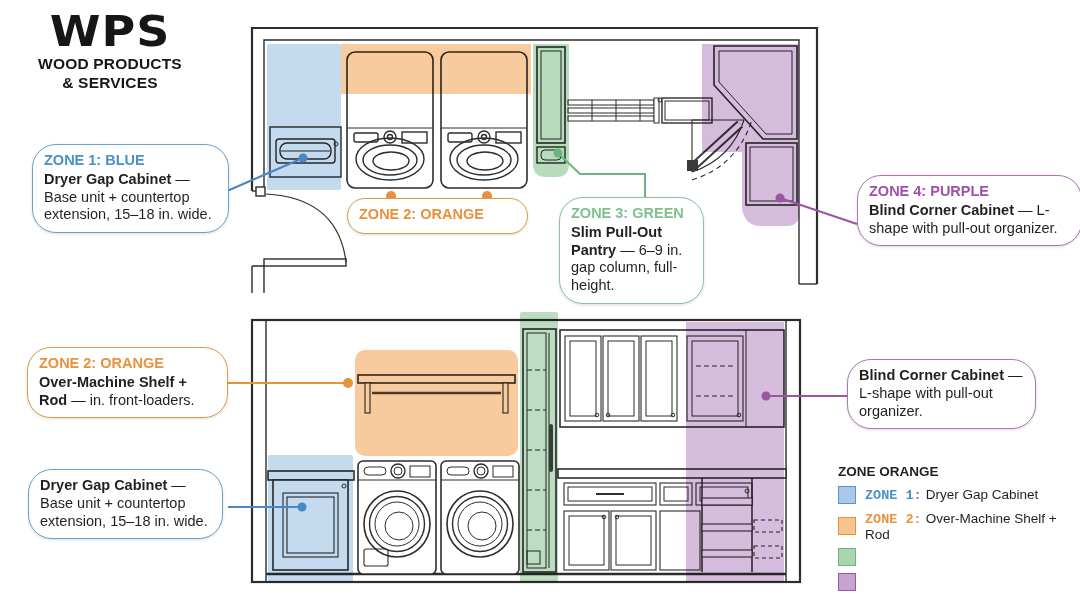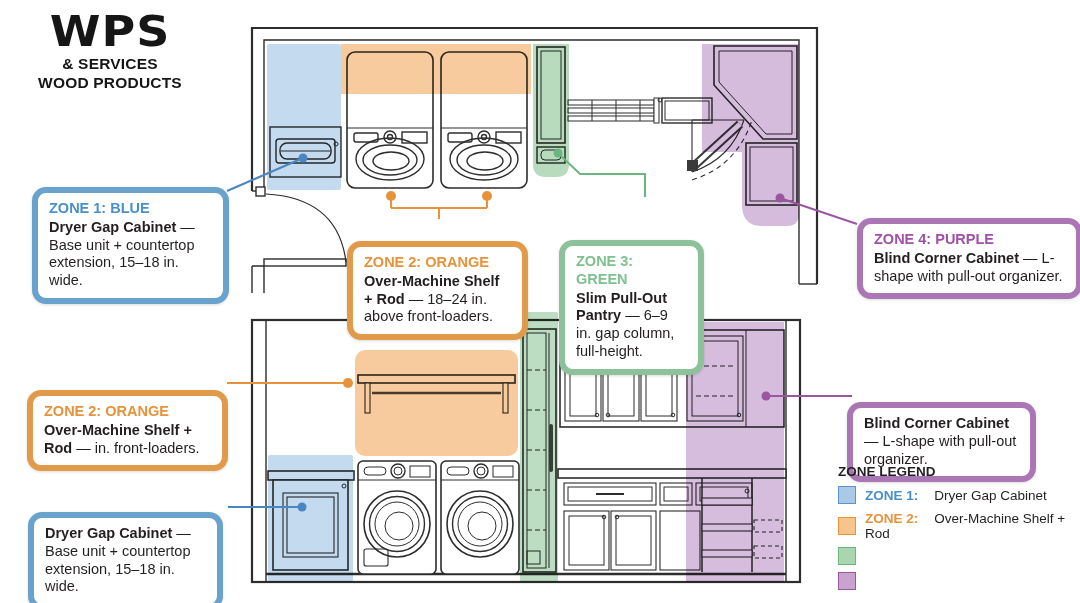--- a/index.html
+++ b/index.html
@@ -5,23 +5,23 @@
   html,body{margin:0;padding:0;background:#fff;}
   body{width:1080px;height:603px;position:relative;overflow:hidden;
        font-family:"Liberation Sans","DejaVu Sans",sans-serif;color:#231f20;}
   svg{position:absolute;left:0;top:0;}
   
   .logo{position:absolute;left:31px;top:8px;width:158px;text-align:center;}
   .logo-acro{font-family:"DejaVu Sans",sans-serif;font-weight:bold;font-size:46px;
              line-height:1.0;color:#161616;letter-spacing:1px;transform:scaleY(.92);}
   .logo-sub{font-weight:bold;font-size:15.5px;line-height:1.25;color:#161616;letter-spacing:.2px;}
   
-  .callout{position:absolute;box-sizing:border-box;background:#fff;border:6px solid #7f1d1d;
-           border-radius:14px;padding:7px 11px 8px;font-size:14.5px;line-height:1.23;
-           box-shadow:0 1px 3px rgba(0,0,0,.14);margin-top:43px;}
+  .callout{position:absolute;box-sizing:border-box;background:#fff;border:1px solid #7f1d1d;
+           border-radius:24px;padding:7px 11px 8px;font-size:14.5px;line-height:1.23;
+           box-shadow:0 1px 3px rgba(0,0,0,.14);}
   .callout .t{font-weight:bold;margin-bottom:1px;}
   .callout .name{font-weight:bold;}
   .bd-blue{border-color:#6aa2ce}.bd-orange{border-color:#e09a4a}
   .bd-green{border-color:#8cc19a}.bd-purple{border-color:#aa77b4}
   .c-blue{color:#4a90c8}.c-orange{color:#e8923c}.c-green{color:#7fc08f}.c-purple{color:#a050a8}
   #co-zone1-top{left:32px;top:144px;width:197px}
   #co-zone2-top{left:347px;top:198px;width:181px}
   #co-zone3-top{left:559px;top:197px;width:145px}
   #co-zone4-top{left:857px;top:175px;width:225px}
   #co-zone2-bot{left:27px;top:347px;width:201px}
@@ -29,21 +29,21 @@
   #co-blind-bot{left:847px;top:359px;width:189px}
   
   .legend{position:absolute;left:838px;top:464px;width:242px;}
   .legend-title{font-weight:bold;font-size:13.5px;margin-bottom:7px;}
   .lrow{display:flex;align-items:center;margin-bottom:6.5px;font-size:13.5px;}
   .sw{width:16px;height:16px;border:1.6px solid #888;margin-right:9px;flex:0 0 auto;}
   .sw-blue{background:#a9c9e6;border-color:#5b94c8}
   .sw-orange{background:#f6c58e;border-color:#e8923c}
   .sw-green{background:#a9d6af;border-color:#6cb580}
   .sw-purple{background:#c9a3d0;border-color:#9a56a0}
-  .lz{font-weight:bold;margin-right:16px;}
+  .lz{font-weight:bold;margin-right:4px;font-family:Liberation Mono, monospace;}
 </style>
 </head>
 <body>
 
 <svg width="1080" height="603" viewBox="0 0 1080 603">
 
   <g stroke="#2d2d2d" fill="none" stroke-width="1.4">
 
     <path d="M252,191 V28 H817 V284" stroke-width="2.2"></path>
     <path d="M264,191 V40 H799 V284"></path>
@@ -251,32 +251,31 @@
       <circle cx="302" cy="507" r="4.5" fill="#4a86c2" stroke="none"></circle>
       <path d="M766,396 H852" stroke="#9a56a0"></path>
       <circle cx="766" cy="396" r="4.5" fill="#9a56a0" stroke="none"></circle>
     </g>
   </g>
 </svg>
 
 <div class="logo">
   <div class="logo-acro">WPS</div>
   <div class="logo-sub">
+    <div>WOOD PRODUCTS</div>
     <div>&amp; SERVICES</div>
-    <div>WOOD PRODUCTS</div>
   </div>
 </div>
 
 <div class="callout bd-blue" id="co-zone1-top">
   <div class="t c-blue">ZONE 1: BLUE</div>
   <div><span class="name">Dryer Gap Cabinet</span><span> — Base unit + countertop extension, 15–18 in. wide.</span></div>
 </div>
 <div class="callout bd-orange" id="co-zone2-top">
   <div class="t c-orange">ZONE 2: ORANGE</div>
-  <div><span class="name">Over-Machine Shelf + Rod</span><span> — 18–24 in. above front-loaders.</span></div>
 </div>
 <div class="callout bd-green" id="co-zone3-top">
   <div class="t c-green">ZONE 3: GREEN</div>
   <div><span class="name">Slim Pull-Out Pantry</span><span> — 6–9 in. gap column, full-height.</span></div>
 </div>
 <div class="callout bd-purple" id="co-zone4-top">
   <div class="t c-purple">ZONE 4: PURPLE</div>
   <div><span class="name">Blind Corner Cabinet</span><span> — L-shape with pull-out organizer.</span></div>
 </div>
 <div class="callout bd-orange" id="co-zone2-bot">
@@ -284,21 +283,21 @@
   <div><span class="name">Over-Machine Shelf + Rod</span><span> — in. front-loaders.</span></div>
 </div>
 <div class="callout bd-blue" id="co-dryer-bot">
   <div><span class="name">Dryer Gap Cabinet</span><span> — Base unit + countertop extension, 15–18 in. wide.</span></div>
 </div>
 <div class="callout bd-purple" id="co-blind-bot">
   <div><span class="name">Blind Corner Cabinet</span><span> — L-shape with pull-out organizer.</span></div>
 </div>
 
 <div class="legend">
-  <div class="legend-title">ZONE LEGEND</div>
+  <div class="legend-title">ZONE ORANGE</div>
   <div class="lrow">
     <span class="sw sw-blue"></span>
     <span><span class="lz c-blue">ZONE 1:</span><span>Dryer Gap Cabinet</span></span>
   </div>
   <div class="lrow">
     <span class="sw sw-orange"></span>
     <span><span class="lz c-orange">ZONE 2:</span><span>Over-Machine Shelf + Rod</span></span>
   </div>
   <div class="lrow">
     <span class="sw sw-green"></span>

